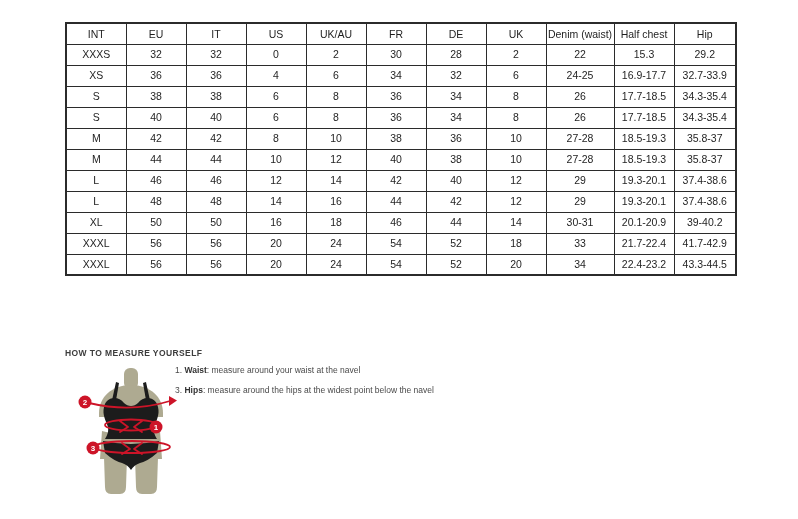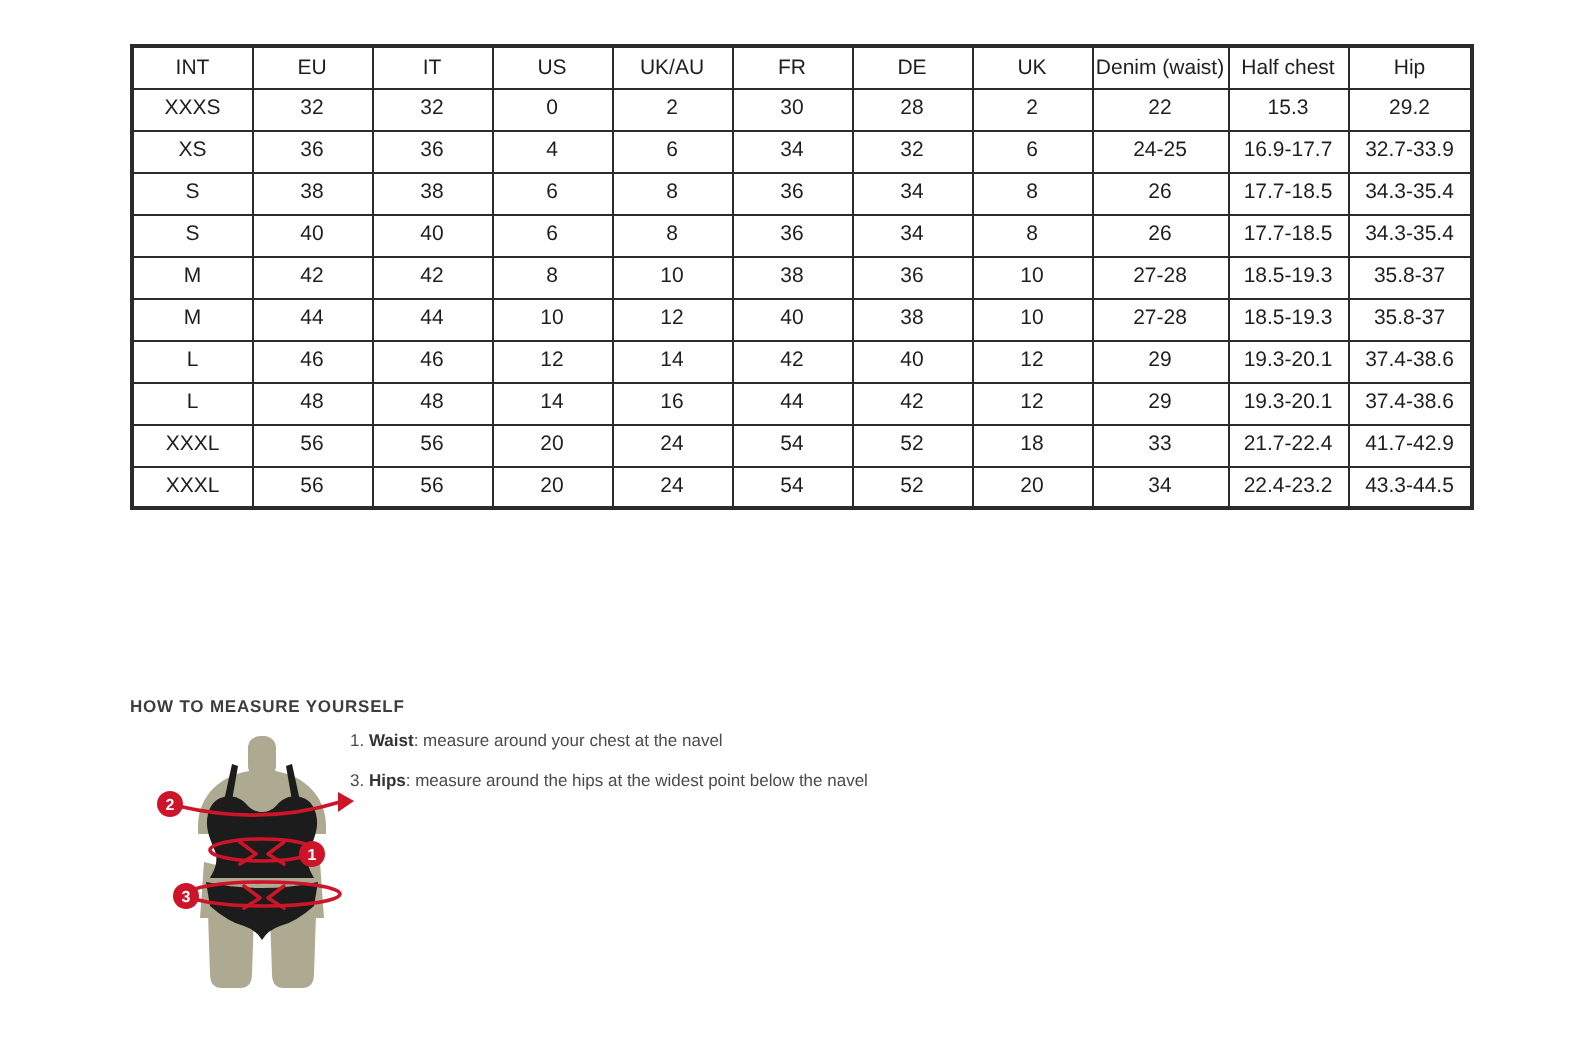--- a/index.html
+++ b/index.html
@@ -179,20 +179,33 @@
             <td>14</td>
             <td>16</td>
             <td>44</td>
             <td>42</td>
             <td>12</td>
             <td>29</td>
             <td>19.3-20.1</td>
             <td>37.4-38.6</td>
           </tr>
           <tr>
+            <td>XL</td>
+            <td>50</td>
+            <td>50</td>
+            <td>16</td>
+            <td>18</td>
+            <td>46</td>
+            <td>44</td>
+            <td>14</td>
+            <td>30-31</td>
+            <td>20.1-20.9</td>
+            <td>39-40.2</td>
+          </tr>
+          <tr>
             <td>XXXL</td>
             <td>56</td>
             <td>56</td>
             <td>20</td>
             <td>24</td>
             <td>54</td>
             <td>52</td>
             <td>18</td>
             <td>33</td>
             <td>21.7-22.4</td>
@@ -249,17 +262,17 @@
       <circle class="red-fill" cx="9" cy="35" r="6.5"></circle>
       <text class="marker-num" x="9" y="38">2</text>
       <circle class="red-fill" cx="80" cy="60" r="6.5"></circle>
       <text class="marker-num" x="80" y="63">1</text>
       <circle class="red-fill" cx="17" cy="81" r="6.5"></circle>
       <text class="marker-num" x="17" y="84">3</text>
     </g>
   </svg>
 
   <ol class="instructions">
-      <li><span class="num">1. </span><strong>Waist</strong><span>: measure around your chest at the navel</span></li>
+      <li><span class="num">1. </span><strong>Waist</strong><span>: measure around your waist at the navel</span></li>
       <li><span class="num">3. </span><strong>Hips</strong><span>: measure around the hips at the widest point below the navel</span></li>
     </ol>
 
 </div>
 
 </body></html>

